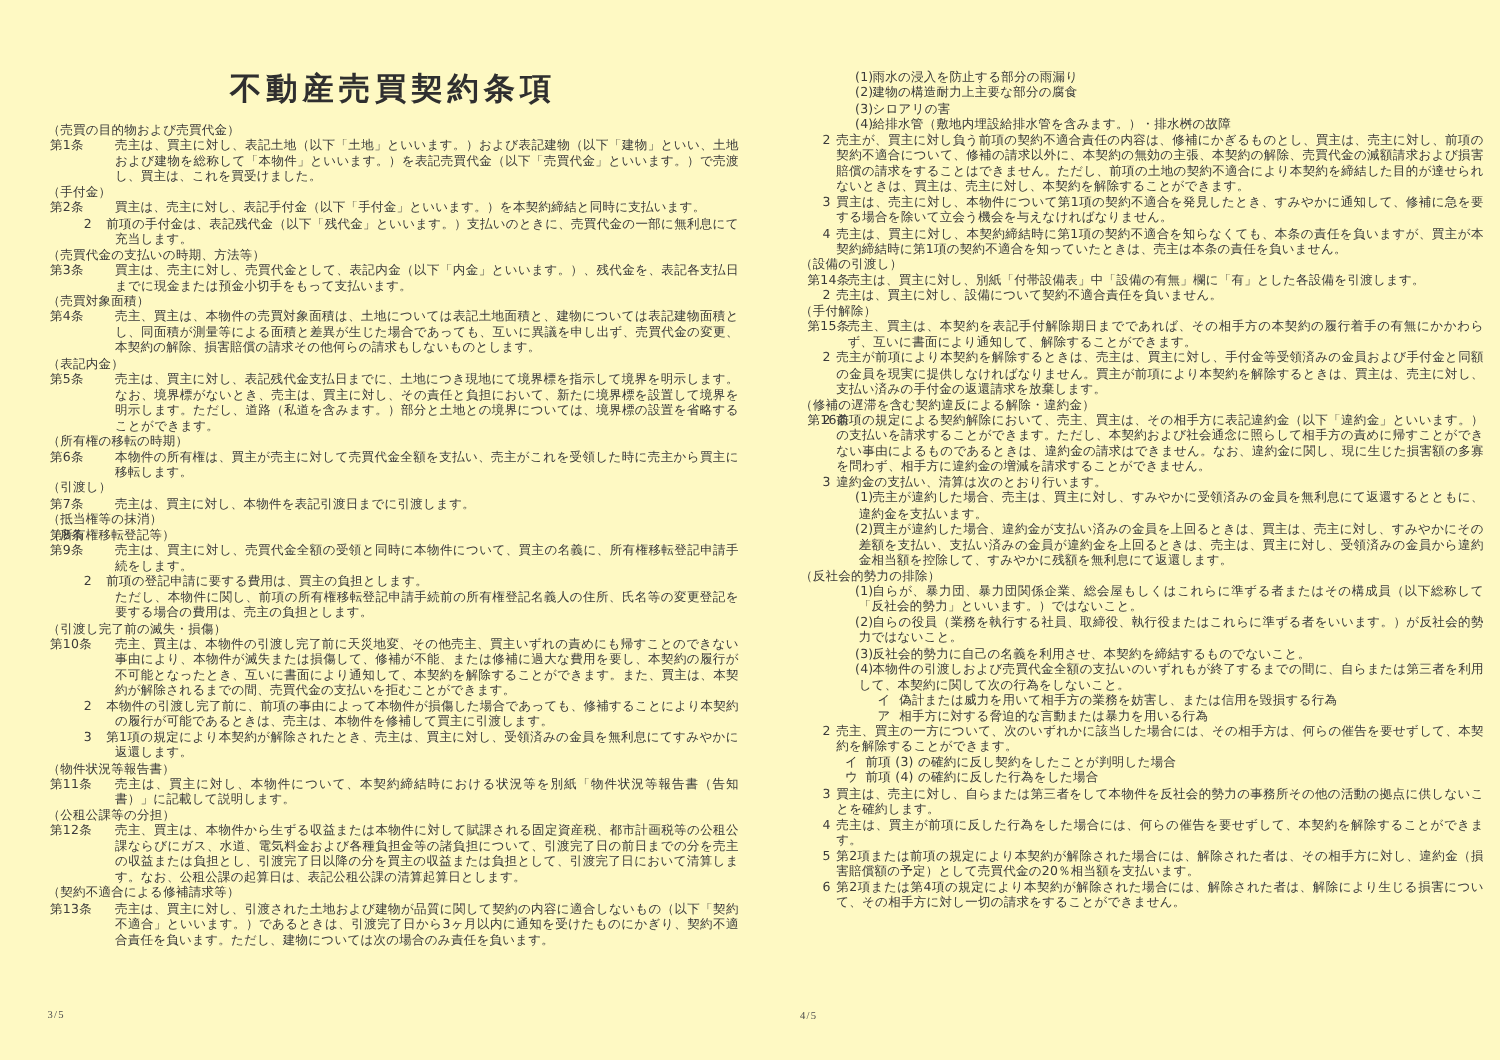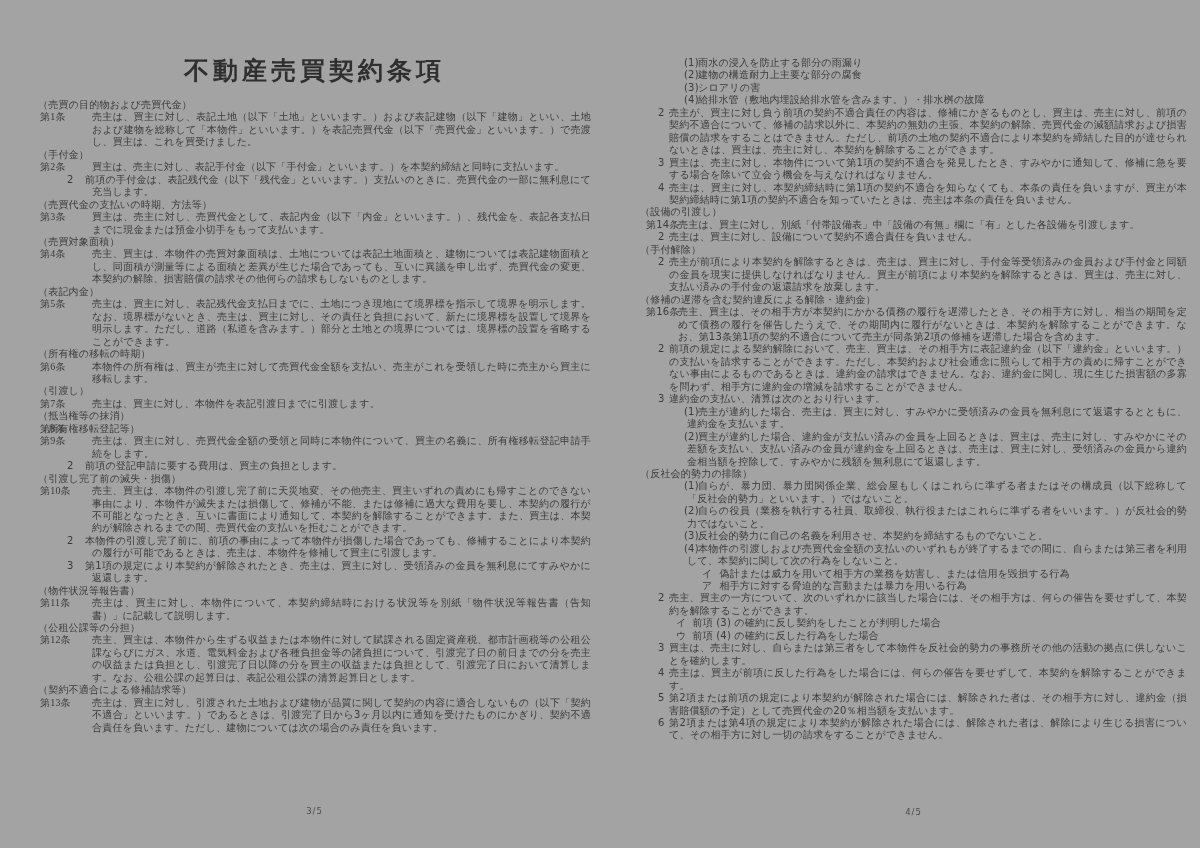--- a/index.html
+++ b/index.html
@@ -11,21 +11,21 @@
     width: 1200px;
     height: 848px;
     position: relative;
     overflow: hidden;
     font-family: "DejaVu Sans", "Liberation Sans", sans-serif;
     color: #3a3a3a;
   }
   .sheet {
     position: absolute;
     inset: 0;
-    background: #a3a3a3;
+    background: #fef9c3;
   }
   .page {
     position: absolute;
     top: 0;
     height: 848px;
   }
   .page.p3 { left: 38px;  width: 553px; }
   .page.p4 { left: 640px; width: 547px; }
 
   .doc-title {
@@ -46,21 +46,21 @@
     text-align: justify;
   }
   .p4 .content { padding-top: 57px; }
 
   .blk { position: relative; }
   .blk .lbl { white-space: nowrap; }
 
   
   .p3 .blk-h { padding-left: 0; }
   .p3 .blk-a { padding-left: 54px; }
-  .p3 .blk-a > .lbl { position: absolute; left: 2px; top: 0; font-family: Liberation Serif, serif; }
+  .p3 .blk-a > .lbl { position: absolute; left: 2px; top: 0; }
   .p3 .blk-p { padding-left: 54px; text-indent: -7px; }
   .p3 .blk-p > .lbl { position: absolute; left: 36px; top: 0; }
   .p3 .blk-c { padding-left: 54px; }
 
   
   .p4 .blk-h { padding-left: 0; }
   .p4 .blk-a { padding-left: 38px; }
   .p4 .blk-a > .lbl { position: absolute; left: 6px; top: 0; }
   .p4 .blk-p { padding-left: 29px; }
   .p4 .blk-p > .lbl { position: absolute; left: 18px; top: 0; }
@@ -68,24 +68,25 @@
   .p4 .blk-i > .lbl { position: absolute; left: 33px; top: 0; }
   .p4 .blk-s { padding-left: 62px; }
   .p4 .blk-s > .lbl { position: static; margin-right: 7px; }
   .p4 .blk-s2 { padding-left: 36px; }
   .p4 .blk-s2 > .lbl { position: static; margin-right: 6px; }
 
   .footer {
     position: absolute;
     left: 0;
     width: 100%;
-    text-align: center;
+    text-align: left;
     font-size: 8.5px;
     letter-spacing: 1px;
     color: #4c4c4c;
+    font-family: Liberation Serif, serif;
   }
   .p3 .footer { top: 806px; }
   .p4 .footer { top: 807px; }
 </style>
 </head>
 <body>
 
 <div class="sheet">
 
   <div class="page p3">
@@ -104,20 +105,21 @@
         <div class="blk blk-a"><span class="lbl">第5条</span><span class="txt">売主は、買主に対し、表記残代金支払日までに、土地につき現地にて境界標を指示して境界を明示します。なお、境界標がないとき、売主は、買主に対し、その責任と負担において、新たに境界標を設置して境界を明示します。ただし、道路（私道を含みます。）部分と土地との境界については、境界標の設置を省略することができます。</span></div>
         <div class="blk blk-h"><span class="txt">（所有権の移転の時期）</span></div>
         <div class="blk blk-a"><span class="lbl">第6条</span><span class="txt">本物件の所有権は、買主が売主に対して売買代金全額を支払い、売主がこれを受領した時に売主から買主に移転します。</span></div>
         <div class="blk blk-h"><span class="txt">（引渡し）</span></div>
         <div class="blk blk-a"><span class="lbl">第7条</span><span class="txt">売主は、買主に対し、本物件を表記引渡日までに引渡します。</span></div>
         <div class="blk blk-h"><span class="txt">（抵当権等の抹消）</span></div>
         <div class="blk blk-a"><span class="lbl">第8条</span></div>
         <div class="blk blk-h"><span class="txt">（所有権移転登記等）</span></div>
         <div class="blk blk-a"><span class="lbl">第9条</span><span class="txt">売主は、買主に対し、売買代金全額の受領と同時に本物件について、買主の名義に、所有権移転登記申請手続をします。</span></div>
         <div class="blk blk-p"><span class="lbl">2</span><span class="txt">前項の登記申請に要する費用は、買主の負担とします。</span></div>
+        <div class="blk blk-c"><span class="txt">ただし、本物件に関し、前項の所有権移転登記申請手続前の所有権登記名義人の住所、氏名等の変更登記を要する場合の費用は、売主の負担とします。</span></div>
         <div class="blk blk-h"><span class="txt">（引渡し完了前の滅失・損傷）</span></div>
         <div class="blk blk-a"><span class="lbl">第10条</span><span class="txt">売主、買主は、本物件の引渡し完了前に天災地変、その他売主、買主いずれの責めにも帰すことのできない事由により、本物件が滅失または損傷して、修補が不能、または修補に過大な費用を要し、本契約の履行が不可能となったとき、互いに書面により通知して、本契約を解除することができます。また、買主は、本契約が解除されるまでの間、売買代金の支払いを拒むことができます。</span></div>
         <div class="blk blk-p"><span class="lbl">2</span><span class="txt">本物件の引渡し完了前に、前項の事由によって本物件が損傷した場合であっても、修補することにより本契約の履行が可能であるときは、売主は、本物件を修補して買主に引渡します。</span></div>
         <div class="blk blk-p"><span class="lbl">3</span><span class="txt">第1項の規定により本契約が解除されたとき、売主は、買主に対し、受領済みの金員を無利息にてすみやかに返還します。</span></div>
         <div class="blk blk-h"><span class="txt">（物件状況等報告書）</span></div>
         <div class="blk blk-a"><span class="lbl">第11条</span><span class="txt">売主は、買主に対し、本物件について、本契約締結時における状況等を別紙「物件状況等報告書（告知書）」に記載して説明します。</span></div>
         <div class="blk blk-h"><span class="txt">（公租公課等の分担）</span></div>
         <div class="blk blk-a"><span class="lbl">第12条</span><span class="txt">売主、買主は、本物件から生ずる収益または本物件に対して賦課される固定資産税、都市計画税等の公租公課ならびにガス、水道、電気料金および各種負担金等の諸負担について、引渡完了日の前日までの分を売主の収益または負担とし、引渡完了日以降の分を買主の収益または負担として、引渡完了日において清算します。なお、公租公課の起算日は、表記公租公課の清算起算日とします。</span></div>
         <div class="blk blk-h"><span class="txt">（契約不適合による修補請求等）</span></div>
         <div class="blk blk-a"><span class="lbl">第13条</span><span class="txt">売主は、買主に対し、引渡された土地および建物が品質に関して契約の内容に適合しないもの（以下「契約不適合」といいます。）であるときは、引渡完了日から3ヶ月以内に通知を受けたものにかぎり、契約不適合責任を負います。ただし、建物については次の場合のみ責任を負います。</span></div>
@@ -131,23 +133,24 @@
         <div class="blk blk-i"><span class="lbl">(2)</span><span class="txt">建物の構造耐力上主要な部分の腐食</span></div>
         <div class="blk blk-i"><span class="lbl">(3)</span><span class="txt">シロアリの害</span></div>
         <div class="blk blk-i"><span class="lbl">(4)</span><span class="txt">給排水管（敷地内埋設給排水管を含みます。）・排水桝の故障</span></div>
         <div class="blk blk-p"><span class="lbl">2</span><span class="txt">売主が、買主に対し負う前項の契約不適合責任の内容は、修補にかぎるものとし、買主は、売主に対し、前項の契約不適合について、修補の請求以外に、本契約の無効の主張、本契約の解除、売買代金の減額請求および損害賠償の請求をすることはできません。ただし、前項の土地の契約不適合により本契約を締結した目的が達せられないときは、買主は、売主に対し、本契約を解除することができます。</span></div>
         <div class="blk blk-p"><span class="lbl">3</span><span class="txt">買主は、売主に対し、本物件について第1項の契約不適合を発見したとき、すみやかに通知して、修補に急を要する場合を除いて立会う機会を与えなければなりません。</span></div>
         <div class="blk blk-p"><span class="lbl">4</span><span class="txt">売主は、買主に対し、本契約締結時に第1項の契約不適合を知らなくても、本条の責任を負いますが、買主が本契約締結時に第1項の契約不適合を知っていたときは、売主は本条の責任を負いません。</span></div>
         <div class="blk blk-h"><span class="txt">（設備の引渡し）</span></div>
         <div class="blk blk-a"><span class="lbl">第14条</span><span class="txt">売主は、買主に対し、別紙「付帯設備表」中「設備の有無」欄に「有」とした各設備を引渡します。</span></div>
         <div class="blk blk-p"><span class="lbl">2</span><span class="txt">売主は、買主に対し、設備について契約不適合責任を負いません。</span></div>
         <div class="blk blk-h"><span class="txt">（手付解除）</span></div>
+        <div class="blk blk-a"><span class="lbl">第15条</span><span class="txt">売主、買主は、本契約を表記手付解除期日までであれば、その相手方の本契約の履行着手の有無にかかわらず、互いに書面により通知して、解除することができます。</span></div>
         <div class="blk blk-p"><span class="lbl">2</span><span class="txt">売主が前項により本契約を解除するときは、売主は、買主に対し、手付金等受領済みの金員および手付金と同額の金員を現実に提供しなければなりません。買主が前項により本契約を解除するときは、買主は、売主に対し、支払い済みの手付金の返還請求を放棄します。</span></div>
         <div class="blk blk-h"><span class="txt">（修補の遅滞を含む契約違反による解除・違約金）</span></div>
-        <div class="blk blk-a"><span class="lbl">第16条</span><span class="txt">売主、買主は、その相手方が本契約にかかる債務の履行を遅滞したとき、その相手方に対し、相当の期間を定めて債務の履行を催告したうえで、その期間内に履行がないときは、本契約を解除することができます。なお、第13条第1項の契約不適合について売主が同条第2項の修補を遅滞した場合を含めます。</span></div>
+        <div class="blk blk-a"><span class="lbl">第16条</span></div>
         <div class="blk blk-p"><span class="lbl">2</span><span class="txt">前項の規定による契約解除において、売主、買主は、その相手方に表記違約金（以下「違約金」といいます。）の支払いを請求することができます。ただし、本契約および社会通念に照らして相手方の責めに帰すことができない事由によるものであるときは、違約金の請求はできません。なお、違約金に関し、現に生じた損害額の多寡を問わず、相手方に違約金の増減を請求することができません。</span></div>
         <div class="blk blk-p"><span class="lbl">3</span><span class="txt">違約金の支払い、清算は次のとおり行います。</span></div>
         <div class="blk blk-i"><span class="lbl">(1)</span><span class="txt">売主が違約した場合、売主は、買主に対し、すみやかに受領済みの金員を無利息にて返還するとともに、違約金を支払います。</span></div>
         <div class="blk blk-i"><span class="lbl">(2)</span><span class="txt">買主が違約した場合、違約金が支払い済みの金員を上回るときは、買主は、売主に対し、すみやかにその差額を支払い、支払い済みの金員が違約金を上回るときは、売主は、買主に対し、受領済みの金員から違約金相当額を控除して、すみやかに残額を無利息にて返還します。</span></div>
         <div class="blk blk-h"><span class="txt">（反社会的勢力の排除）</span></div>
         <div class="blk blk-i"><span class="lbl">(1)</span><span class="txt">自らが、暴力団、暴力団関係企業、総会屋もしくはこれらに準ずる者またはその構成員（以下総称して「反社会的勢力」といいます。）ではないこと。</span></div>
         <div class="blk blk-i"><span class="lbl">(2)</span><span class="txt">自らの役員（業務を執行する社員、取締役、執行役またはこれらに準ずる者をいいます。）が反社会的勢力ではないこと。</span></div>
         <div class="blk blk-i"><span class="lbl">(3)</span><span class="txt">反社会的勢力に自己の名義を利用させ、本契約を締結するものでないこと。</span></div>
         <div class="blk blk-i"><span class="lbl">(4)</span><span class="txt">本物件の引渡しおよび売買代金全額の支払いのいずれもが終了するまでの間に、自らまたは第三者を利用して、本契約に関して次の行為をしないこと。</span></div>
         <div class="blk blk-s"><span class="lbl">イ</span><span class="txt">偽計または威力を用いて相手方の業務を妨害し、または信用を毀損する行為</span></div>

